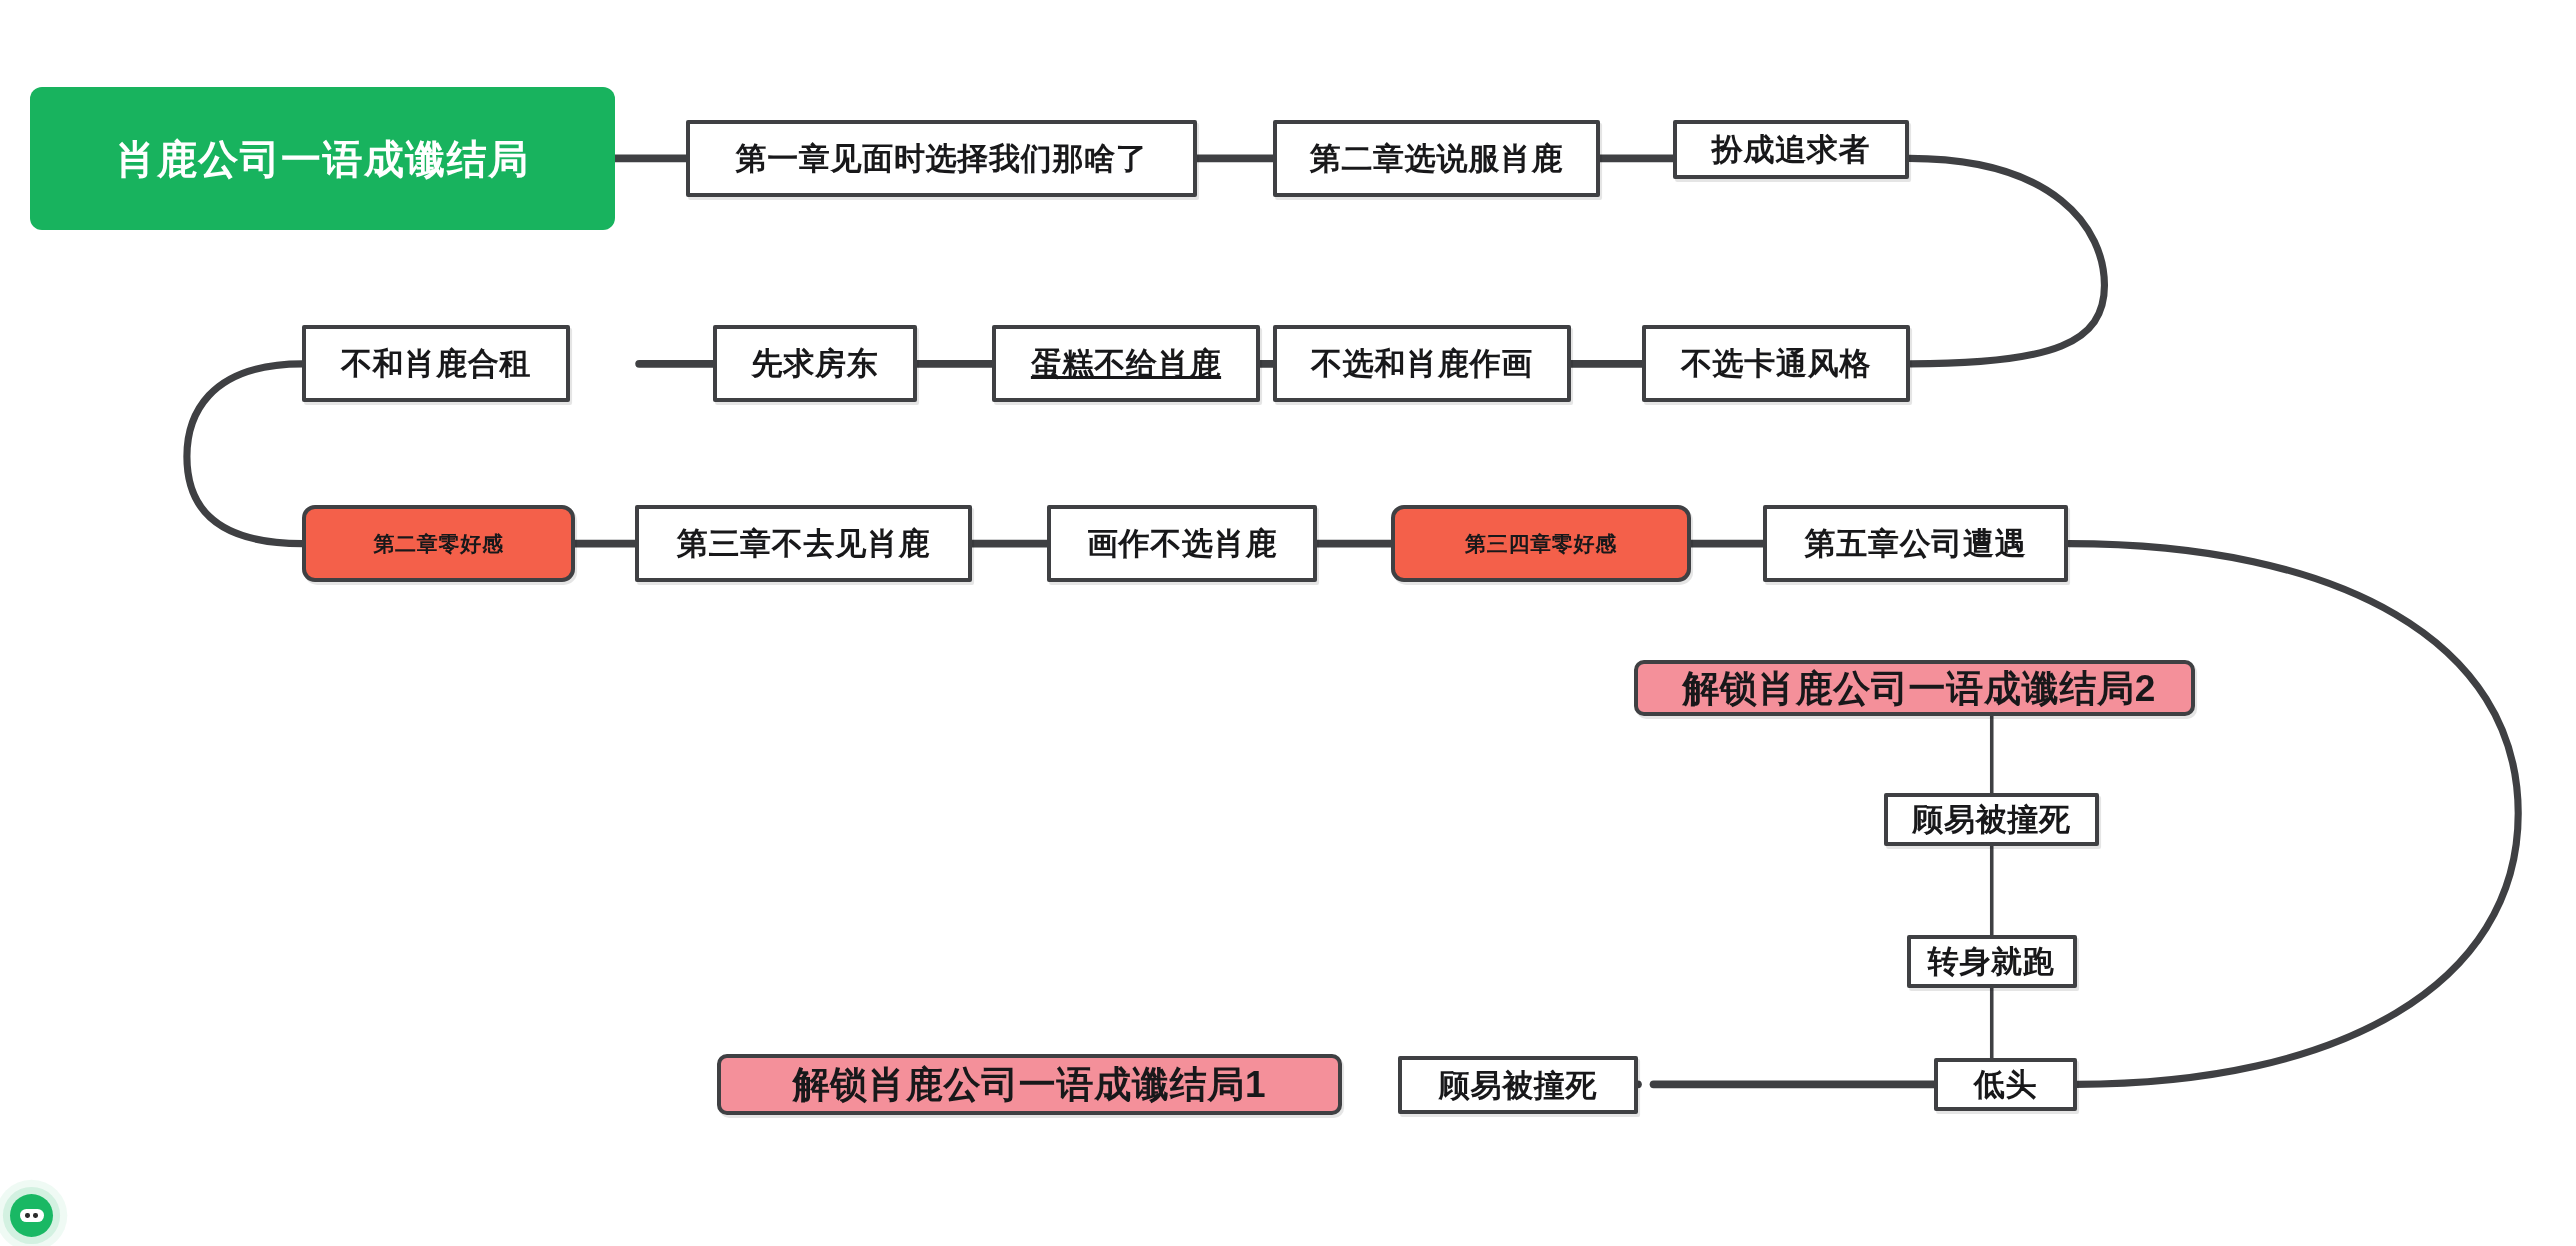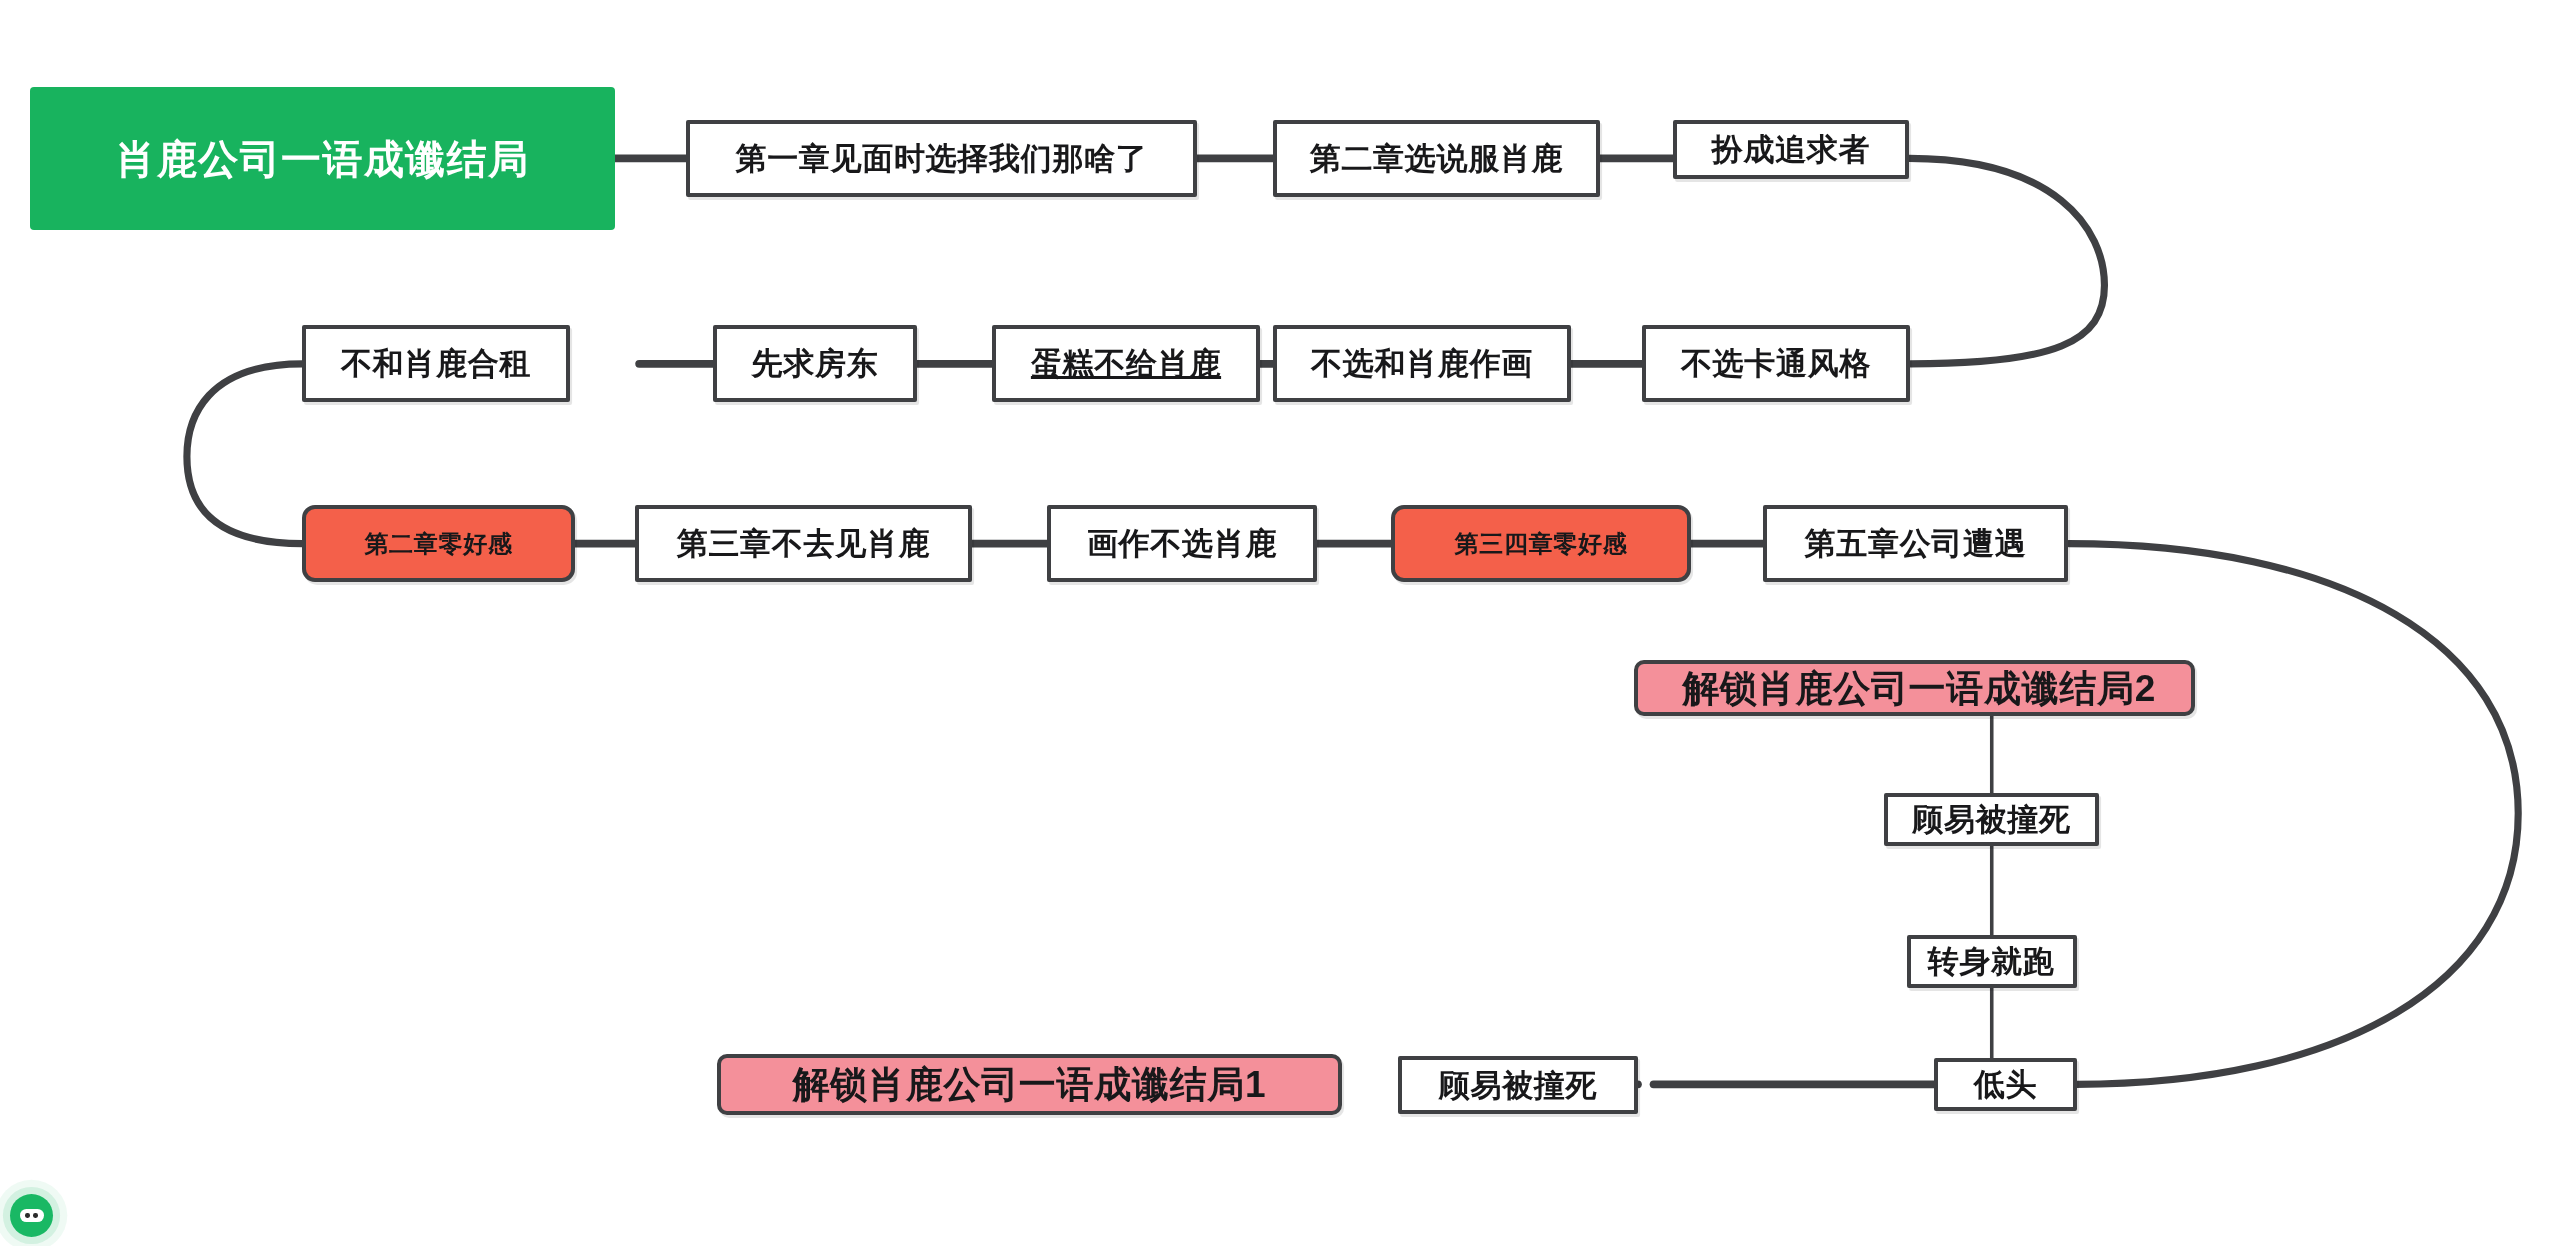--- a/index.html
+++ b/index.html
@@ -46,40 +46,40 @@
     padding: 0 18.5px;
     box-shadow: 2.1px 2.9px 0 rgba(0,0,0,0.10);
   }
   
   .node-red {
     background: #f4604a;
     border: 4.3px solid #3f4043;
     border-radius: 13px;
     color: #18181a;
     font-weight: 700;
-    font-size: 24px;
+    font-size: 21px;
     padding: 0 18.5px;
     box-shadow: 2.1px 2.9px 0 rgba(0,0,0,0.10);
   }
   
   .node-pink {
     background: #f4909a;
     border: 4.3px solid #3f4043;
     border-radius: 10px;
     color: #18181a;
     font-weight: 700;
     font-size: 37px;
     padding: 0 18.5px;
     box-shadow: 2.1px 2.9px 0 rgba(0,0,0,0.10);
   }
   
   .node-root {
     background: #18b35e;
     border: none;
-    border-radius: 4px;
+    border-radius: 12px;
     color: #ffffff;
     font-weight: 700;
     font-size: 40px;
     padding: 0 28.5px;
     letter-spacing: 1.4px;
   }
   .node-label {
     display: block;
     line-height: 1;
   }

